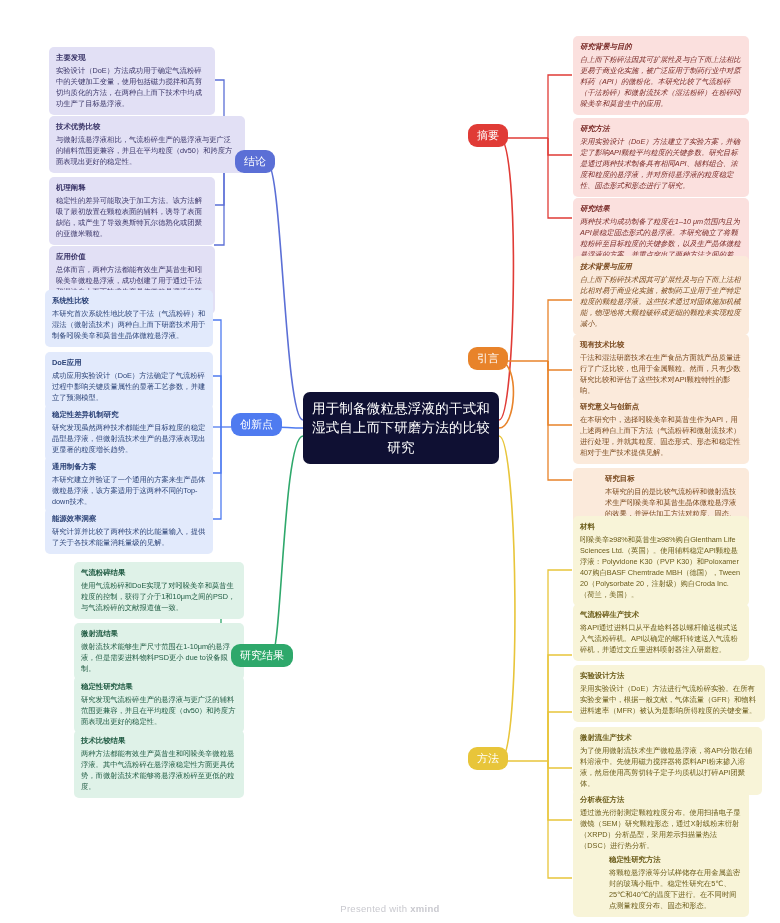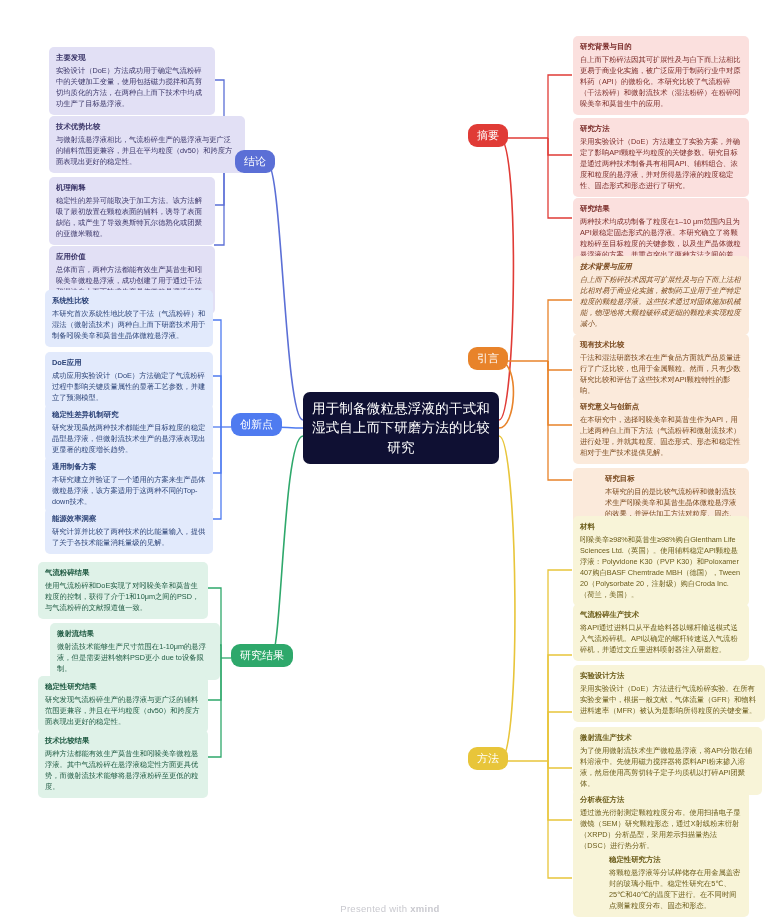--- a/index.html
+++ b/index.html
@@ -70,22 +70,22 @@
     display: block;
     font-weight: bold;
     margin-bottom: 1.5px;
     font-size: 7.4px;
   }
   .card .bd { display: block; }
 
   
   .c-purple { background: #e2e0f5; color: #3a3568; }
   .c-blue   { background: #e2eafc; color: #2d4478; }
-  .c-green  { background: #dff2e8; color: #1f5a42; }
-  .c-red    { background: #fbe0de; color: #7a2b28; }
+  .c-green  { background: #dff2e8; color: #1f5a42; margin-left: 36px; }
+  .c-red    { background: #fbe0de; color: #7a2b28; font-style: italic; }
   .c-orange { background: #fbeadb; color: #7a4a1f; }
   .c-yellow { background: #f8f4d8; color: #6b5c1a; }
 
   
   .footer {
     position: absolute;
     left: 0; bottom: 9px;
     width: 780px;
     text-align: center;
     font-size: 9.5px;
@@ -205,21 +205,21 @@
   </div>
   <div class="card c-blue" style="left:45px; top:508px; width:168px;">
     <span class="hd">能源效率洞察</span>
     <span class="bd">研究计算并比较了两种技术的比能量输入，提供了关于各技术能量消耗量级的见解。</span>
   </div>
 
   <div class="card c-green" style="left:38px; top:562px; width:170px;">
     <span class="hd">气流粉碎结果</span>
     <span class="bd">使用气流粉碎和DoE实现了对吲哚美辛和莫昔生粒度的控制，获得了介于1和10μm之间的PSD，与气流粉碎的文献报道值一致。</span>
   </div>
-  <div class="card c-green" style="left:50px; top:623px; width:170px;">
+  <div class="card c-green" style="left:38px; top:623px; width:170px;">
     <span class="hd">微射流结果</span>
     <span class="bd">微射流技术能够生产尺寸范围在1-10μm的悬浮液，但是需要进料物料PSD更小 due to设备限制。</span>
   </div>
   <div class="card c-green" style="left:38px; top:676px; width:170px;">
     <span class="hd">稳定性研究结果</span>
     <span class="bd">研究发现气流粉碎生产的悬浮液与更广泛的辅料范围更兼容，并且在平均粒度（dv50）和跨度方面表现出更好的稳定性。</span>
   </div>
   <div class="card c-green" style="left:38px; top:730px; width:170px;">
     <span class="hd">技术比较结果</span>
     <span class="bd">两种方法都能有效生产莫昔生和吲哚美辛微粒悬浮液。其中气流粉碎在悬浮液稳定性方面更具优势，而微射流技术能够将悬浮液粉碎至更低的粒度。</span>

